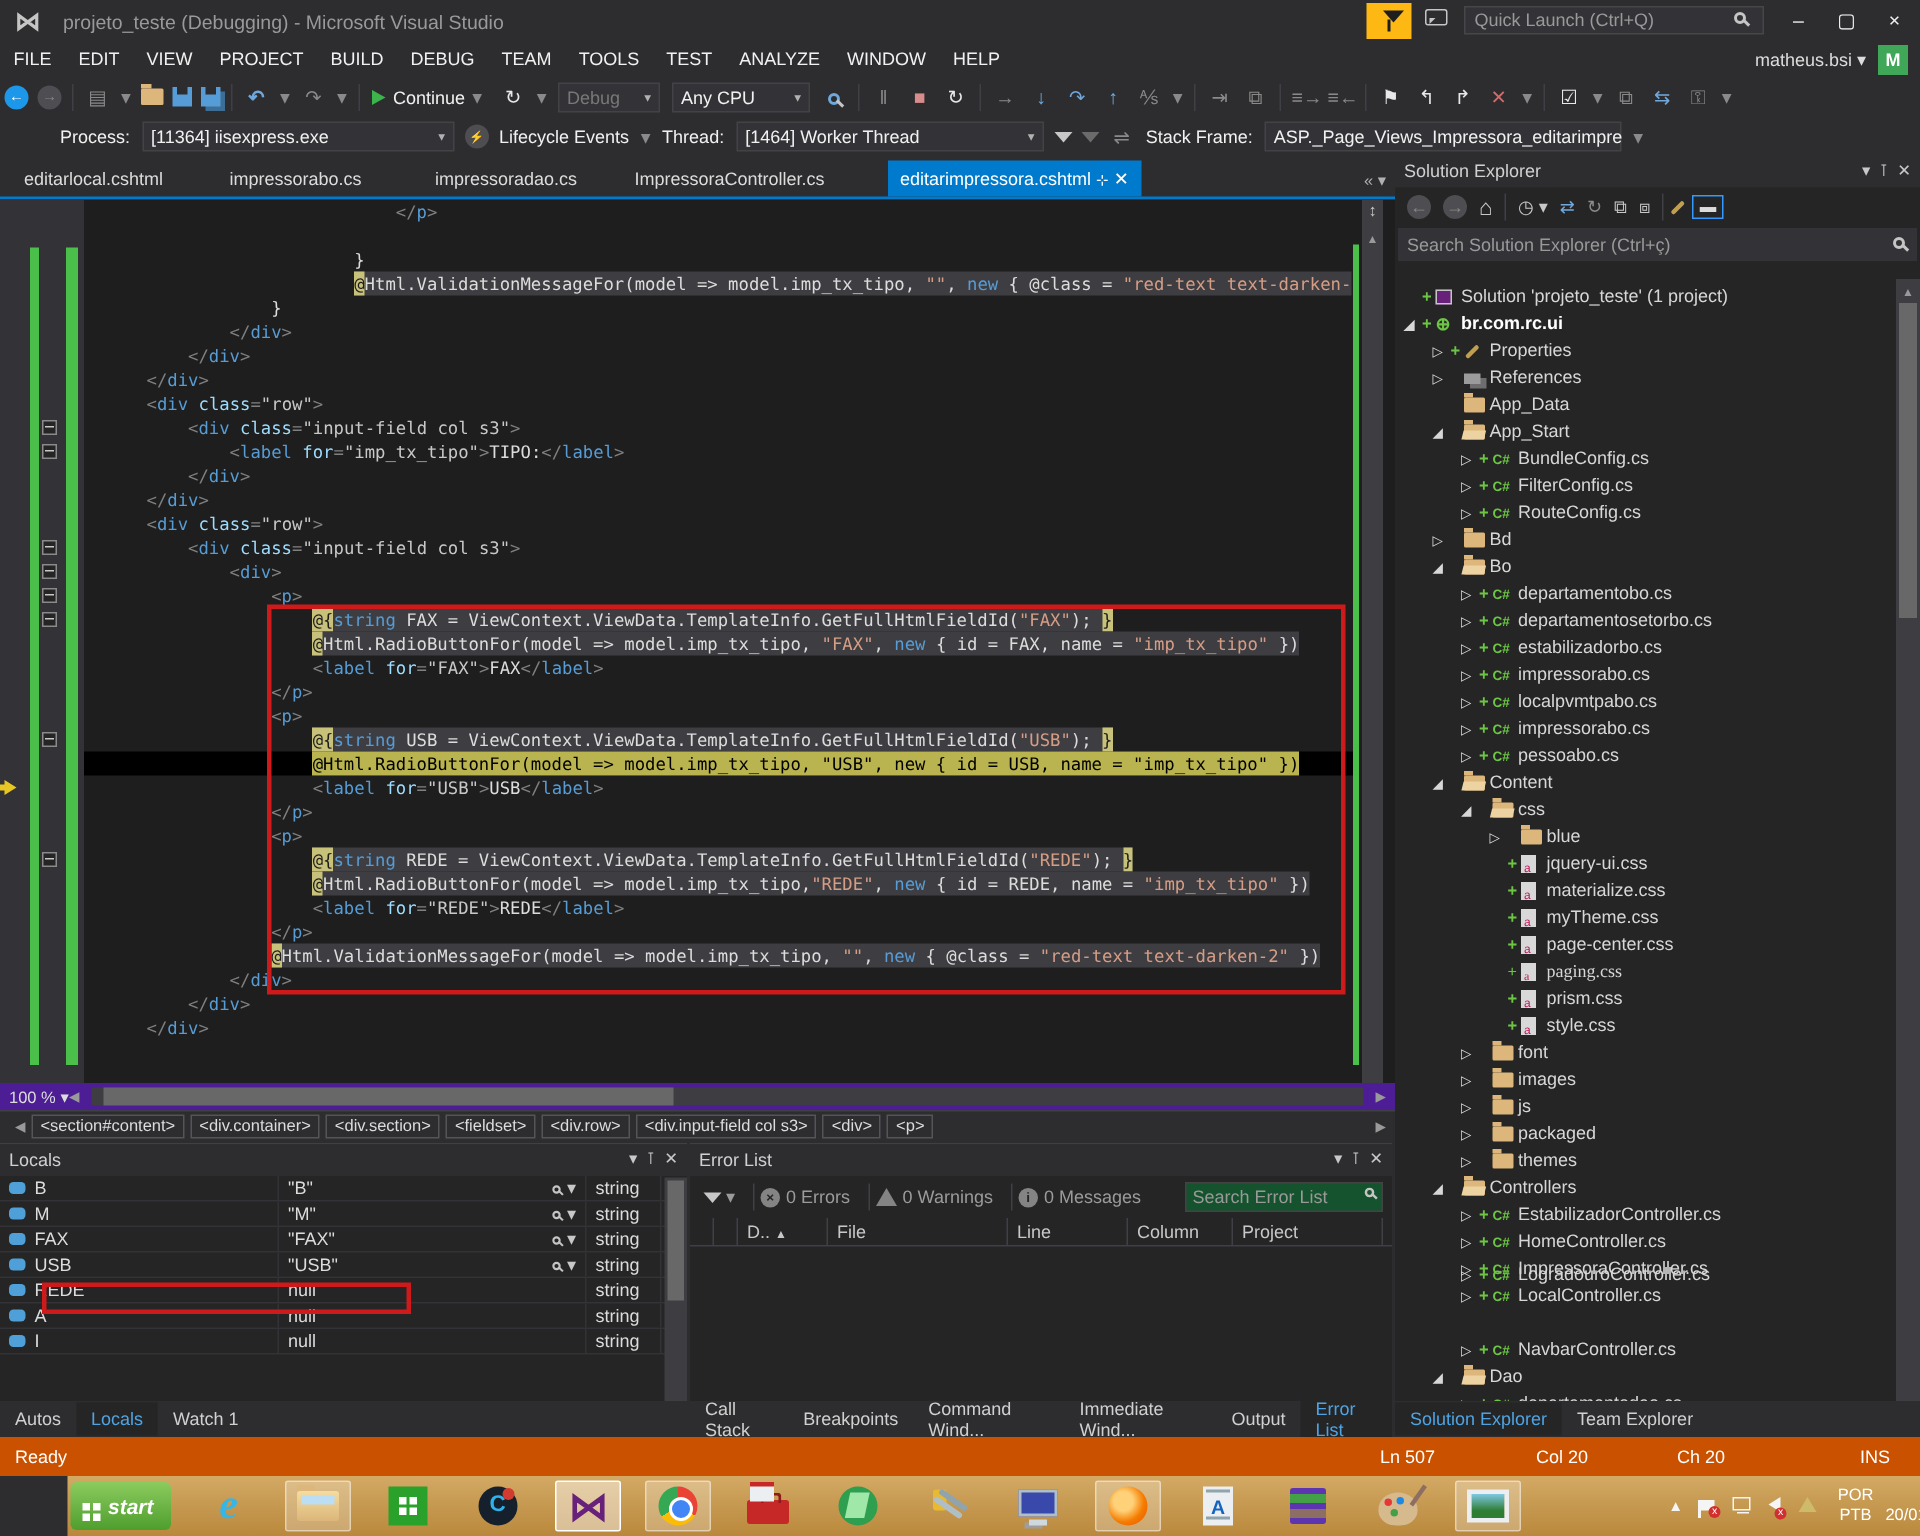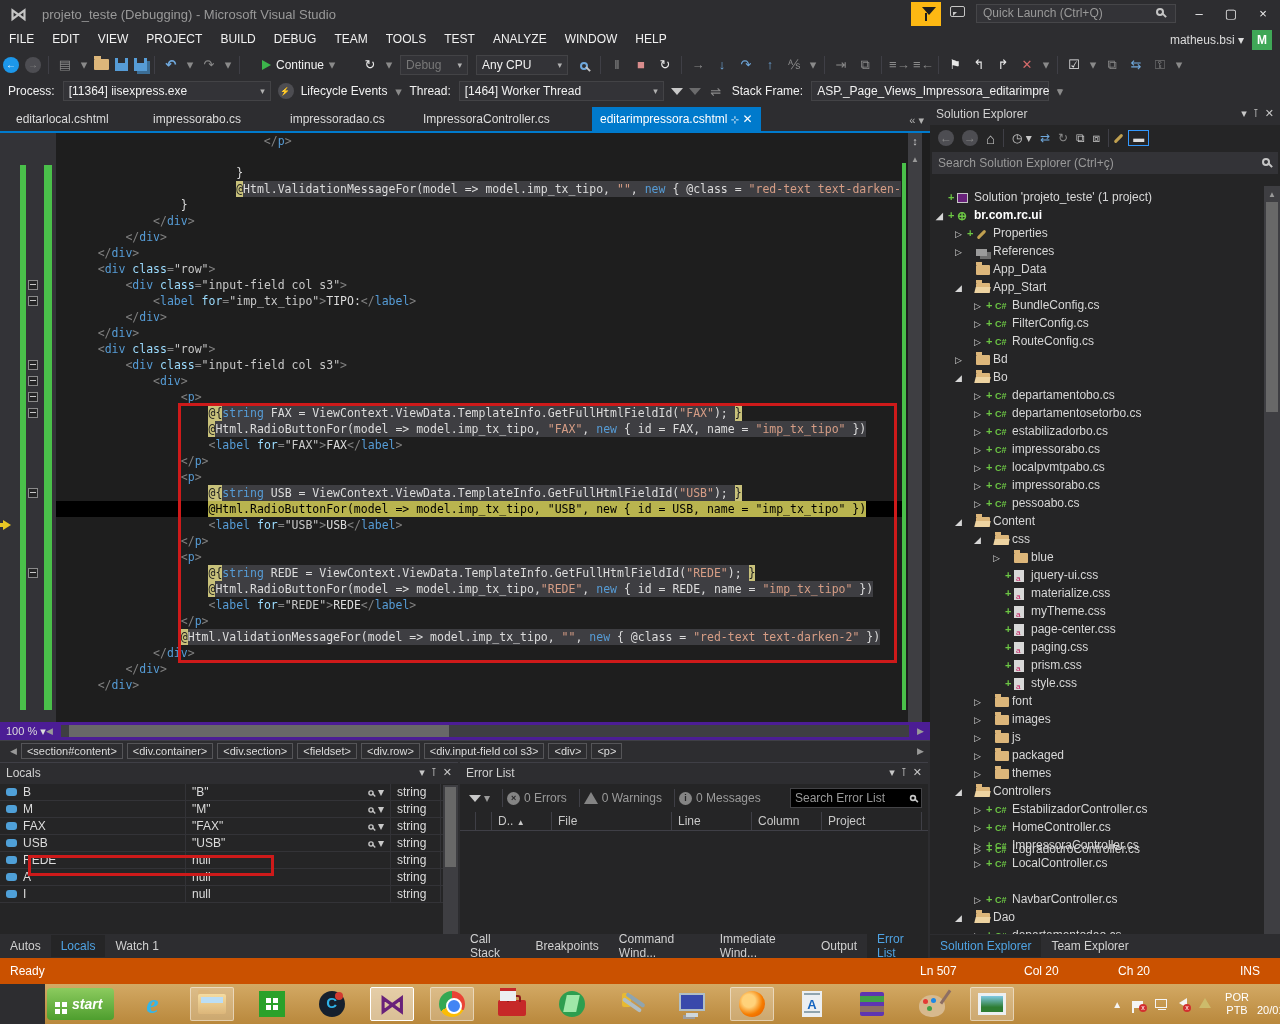--- a/index.html
+++ b/index.html
@@ -22,32 +22,32 @@
   .ql-mag { position:absolute; left:1156px; top:8px; }
   .winbtn { position:absolute; top:4px; width:26px; height:20px; text-align:center; color:#F1F1F1; font-size:13px; line-height:20px; }
   
   .menubar { position:absolute; left:0; top:28px; width:1280px; height:23px; }
   .menu-item { display:inline-block; padding:4px 9px; color:#F1F1F1; font-size:12px; }
   .userarea { position:absolute; right:36px; top:33px; color:#DCDCDC; }
   .avatar { position:absolute; right:8px; top:30px; width:20px; height:20px; background:#3FA757; color:#fff;
     text-align:center; line-height:20px; font-weight:bold; }
   
   .toolbar1 { position:absolute; left:0; top:51px; width:1280px; height:27px; display:flex; align-items:center; }
-  .toolbar2 { position:absolute; left:0; top:78px; width:1280px; height:26px; display:flex; align-items:center; }
+  .toolbar2 { position:absolute; left:0; top:78px; width:1280px; height:26px; display:flex; align-items:center;padding-left:32px; }
   .tbi { display:inline-block; margin:0 3px; font-size:13px; width:18px; text-align:center; }
   .tsep { display:inline-block; width:1px; height:18px; background:#3F3F46; margin:0 4px; }
   .circ { display:inline-flex; width:16px; height:16px; border-radius:50%; align-items:center; justify-content:center; font-size:10px; color:#fff; }
   .blue { background:#1C97EA; } .gcirc { background:#4d4d52; color:#888; }
   .gray { color:#8A8A8A; } .bluetxt { color:#6FA8DC; } .whitetxt { color:#E8E8E8; }
   .salmon { color:#D98C8C; }
   .ddbox { display:inline-flex; align-items:center; justify-content:space-between; background:#333337; border:1px solid #434346;
     height:20px; padding:0 5px; margin:0 4px; font-size:12px; }
   .ddbox .car { margin-left:8px; color:#B1B1B1; font-size:9px; }
   .grayed { color:#787878; }
-  .contbtn { display:inline-flex; align-items:center; margin:0 18px; }
+  .contbtn { display:inline-flex; align-items:center; margin:0 4px; }
   .playtri { width:0; height:0; border-left:9px solid #3CB44B; border-top:5px solid transparent; border-bottom:5px solid transparent; display:inline-block; margin-right:5px; }
   .minifloppy { display:inline-block; width:13px; height:13px; background:#569CD6; position:relative; margin:0 3px; }
   .minifloppy:after { content:""; position:absolute; left:3px; top:0; width:7px; height:5px; background:#2D2D30; }
   .minifolder { display:inline-block; width:15px; height:11px; background:#DCB67A; border-radius:1px; position:relative; margin:0 3px; }
   .minifolder:before { content:""; position:absolute; top:-3px; left:0; width:7px; height:3px; background:#DCB67A; }
   .lbl { font-size:12px; color:#F1F1F1; margin:0 4px; }
   
   .tabstrip { position:absolute; left:0; top:104px; width:930px; height:29px; background:#2D2D30; }
   .tabstrip .blueline { position:absolute; left:0; bottom:0; width:100%; height:2px; background:#007ACC; }
   .etab { position:absolute; bottom:2px; font-size:12px; color:#DCDCDC; padding:5px 8px; white-space:nowrap; }
@@ -99,22 +99,22 @@
   .redbox2 { position:absolute; left:28px; top:92px; width:246px; height:21px; border:3px solid #CE1A1A; }
   .vsb { position:absolute; right:0; top:0; width:15px; background:#3E3E42; }
   .vsb .thumb { position:absolute; left:2px; width:11px; background:#686868; }
   
   .eltoolbar { display:flex; align-items:center; height:28px; padding:0 6px; color:#9B9B9B; font-size:12px; }
   .elitem { display:flex; align-items:center; margin-right:8px; }
   .cico { display:inline-flex; width:13px; height:13px; border-radius:50%; background:#848484; color:#252526; font-size:9px;
     align-items:center; justify-content:center; font-weight:bold; margin-right:4px; }
   .warntri { display:inline-block; width:0; height:0; border-left:7px solid transparent; border-right:7px solid transparent;
     border-bottom:12px solid #848484; margin-right:4px; }
-  .elsearch { margin-left:auto; background:#000000; border:1px solid #434346; height:20px; width:132px;
-    color:#999; padding:2px 4px; font-size:12px; display:flex; justify-content:space-between; align-items:center; }
+  .elsearch { margin-left:auto; background:#14532d; border:1px solid #434346; height:20px; width:132px;
+    color:#999; padding:2px 4px; font-size:12px; display:flex; justify-content:space-between; }
   .funnel { display:inline-block; width:0; height:0; border-left:6px solid transparent; border-right:6px solid transparent;
     border-top:7px solid #C8C8C8; margin:0 3px; }
   
   .sepanel { position:absolute; left:930px; top:104px; width:350px; height:854px; background:#252526; }
   .setoolbar { height:26px; display:flex; align-items:center; padding:0 4px; color:#C8C8C8; background:#252526; }
   .seicon { margin:0 4px; font-size:12px; }
   .collapsebtn { border:1px solid #3399FF; padding:1px 4px; margin-left:4px; font-size:11px; color:#DCDCDC; }
   .sesearch { height:22px; background:#333337; margin:1px 2px; color:#999; font-size:12px; line-height:22px; padding:0 6px; position:relative; }
   .tree { position:absolute; left:0; top:82px; width:334px; bottom:24px; overflow:hidden; }
   .trow { position:absolute; height:18px; line-height:18px; white-space:nowrap; color:#D7D7D7; font-size:12px; }
@@ -525,21 +525,21 @@
       <div class="trow" style="top:272px;left:44px;"><span class="tarrow">▷</span><span class="tplus">+</span><span class="ticon"><span class="if-cs">C#</span></span><span>localpvmtpabo.cs</span></div>
       <div class="trow" style="top:290px;left:44px;"><span class="tarrow">▷</span><span class="tplus">+</span><span class="ticon"><span class="if-cs">C#</span></span><span>impressorabo.cs</span></div>
       <div class="trow" style="top:308px;left:44px;"><span class="tarrow">▷</span><span class="tplus">+</span><span class="ticon"><span class="if-cs">C#</span></span><span>pessoabo.cs</span></div>
       <div class="trow" style="top:326px;left:25px;"><span class="tarrow">◢</span><span class="tplus"></span><span class="ticon"><span class="if-folder if-open"></span></span><span>Content</span></div>
       <div class="trow" style="top:344px;left:44px;"><span class="tarrow">◢</span><span class="tplus"></span><span class="ticon"><span class="if-folder if-open"></span></span><span>css</span></div>
       <div class="trow" style="top:362px;left:63px;"><span class="tarrow">▷</span><span class="tplus"></span><span class="ticon"><span class="if-folder"></span></span><span>blue</span></div>
       <div class="trow" style="top:380px;left:63px;"><span class="tarrow"></span><span class="tplus">+</span><span class="ticon"><span class="if-css"></span></span><span>jquery-ui.css</span></div>
       <div class="trow" style="top:398px;left:63px;"><span class="tarrow"></span><span class="tplus">+</span><span class="ticon"><span class="if-css"></span></span><span>materialize.css</span></div>
       <div class="trow" style="top:416px;left:63px;"><span class="tarrow"></span><span class="tplus">+</span><span class="ticon"><span class="if-css"></span></span><span>myTheme.css</span></div>
       <div class="trow" style="top:434px;left:63px;"><span class="tarrow"></span><span class="tplus">+</span><span class="ticon"><span class="if-css"></span></span><span>page-center.css</span></div>
-      <div class="trow" style="top:452px;left:63px;"><span class="tarrow"></span><span class="tplus">+</span><span class="ticon"><span class="if-css"></span></span><span>paging.css</span></div>
+      <div class="trow" style="top:452px;left:63px;font-family:Liberation Serif, serif;"><span class="tarrow"></span><span class="tplus">+</span><span class="ticon"><span class="if-css"></span></span><span>paging.css</span></div>
       <div class="trow" style="top:470px;left:63px;"><span class="tarrow"></span><span class="tplus">+</span><span class="ticon"><span class="if-css"></span></span><span>prism.css</span></div>
       <div class="trow" style="top:488px;left:63px;"><span class="tarrow"></span><span class="tplus">+</span><span class="ticon"><span class="if-css"></span></span><span>style.css</span></div>
       <div class="trow" style="top:506px;left:44px;"><span class="tarrow">▷</span><span class="tplus"></span><span class="ticon"><span class="if-folder"></span></span><span>font</span></div>
       <div class="trow" style="top:524px;left:44px;"><span class="tarrow">▷</span><span class="tplus"></span><span class="ticon"><span class="if-folder"></span></span><span>images</span></div>
       <div class="trow" style="top:542px;left:44px;"><span class="tarrow">▷</span><span class="tplus"></span><span class="ticon"><span class="if-folder"></span></span><span>js</span></div>
       <div class="trow" style="top:560px;left:44px;"><span class="tarrow">▷</span><span class="tplus"></span><span class="ticon"><span class="if-folder"></span></span><span>packaged</span></div>
       <div class="trow" style="top:578px;left:44px;"><span class="tarrow">▷</span><span class="tplus"></span><span class="ticon"><span class="if-folder"></span></span><span>themes</span></div>
       <div class="trow" style="top:596px;left:25px;"><span class="tarrow">◢</span><span class="tplus"></span><span class="ticon"><span class="if-folder if-open"></span></span><span>Controllers</span></div>
       <div class="trow" style="top:614px;left:44px;"><span class="tarrow">▷</span><span class="tplus">+</span><span class="ticon"><span class="if-cs">C#</span></span><span>EstabilizadorController.cs</span></div>
       <div class="trow" style="top:632px;left:44px;"><span class="tarrow">▷</span><span class="tplus">+</span><span class="ticon"><span class="if-cs">C#</span></span><span>HomeController.cs</span></div>

